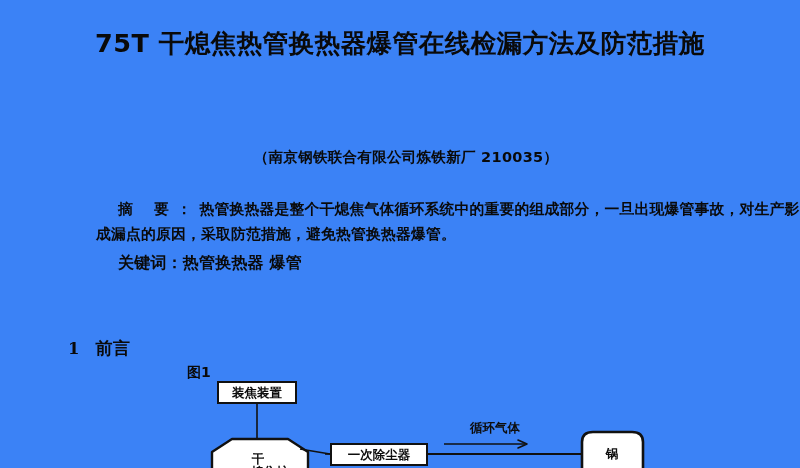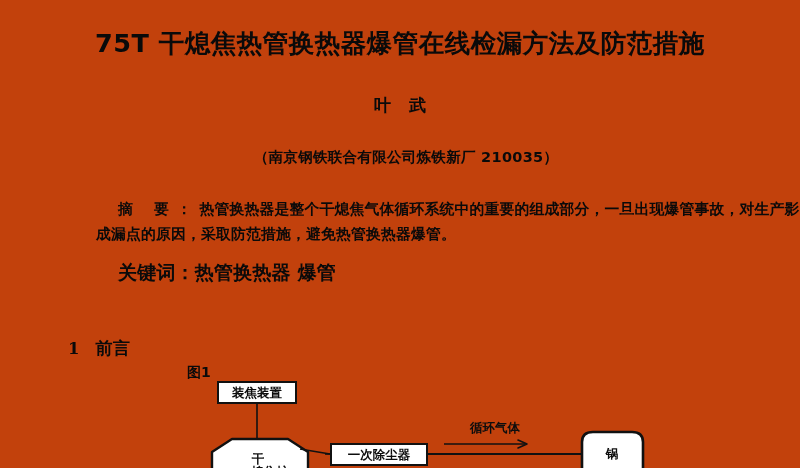--- a/index.html
+++ b/index.html
@@ -12,21 +12,21 @@
     height: 468px;
     overflow: hidden;
     font-family: "DejaVu Sans", "Liberation Sans", sans-serif;
     color: #0a0a0a;
     position: relative;
   }
   .page {
     position: relative;
     width: 800px;
     height: 468px;
-    background: #c2410c;
+    background: #3b82f6;
   }
 
   
   .doc-title {
     position: absolute;
     left: 0;
     right: 0;
     top: 28px;
     text-align: center;
     font-size: 25.5px;
@@ -77,27 +77,27 @@
     white-space: nowrap;
   }
   .abs-line.first {
     text-indent: 22px;
   }
   .abs-lead {
     letter-spacing: 8px;
     text-align: center;
   }
   .keywords-line {
-    font-size: 19px;
+    font-size: 16px;
     font-weight: 700;
     line-height: 25px;
     text-indent: 22px;
     letter-spacing: 0.2px;
     white-space: nowrap;
-    margin-top: 14px;
+    margin-top: 4px;
   }
 
   
   .section-heading {
     position: absolute;
     left: 68px;
     top: 337px;
     font-size: 17px;
     font-weight: 700;
     white-space: nowrap;
@@ -147,21 +147,20 @@
     fill: #0d0d0d;
   }
 </style>
 </head>
 <body>
 
 <div class="page">
 
   <div class="doc-title">75T 干熄焦热管换热器爆管在线检漏方法及防范措施</div>
 
-  <div class="doc-author">叶 武</div>
 
   <div class="doc-affiliation">（南京钢铁联合有限公司炼铁新厂  210035）</div>
 
   <div class="abstract-block">
     <div class="abs-line first"><span class="abs-lead">摘  要：</span><span>热管换热器是整个干熄焦气体循环系统中的重要的组成部分，一旦出现爆管事故，对生产影</span></div>
     <div class="abs-line">成漏点的原因，采取防范措施，避免热管换热器爆管。</div>
     <div class="keywords-line"><span>关键词：</span><span>热管换热器   爆管</span></div>
   </div>
 
   <div class="section-heading">

